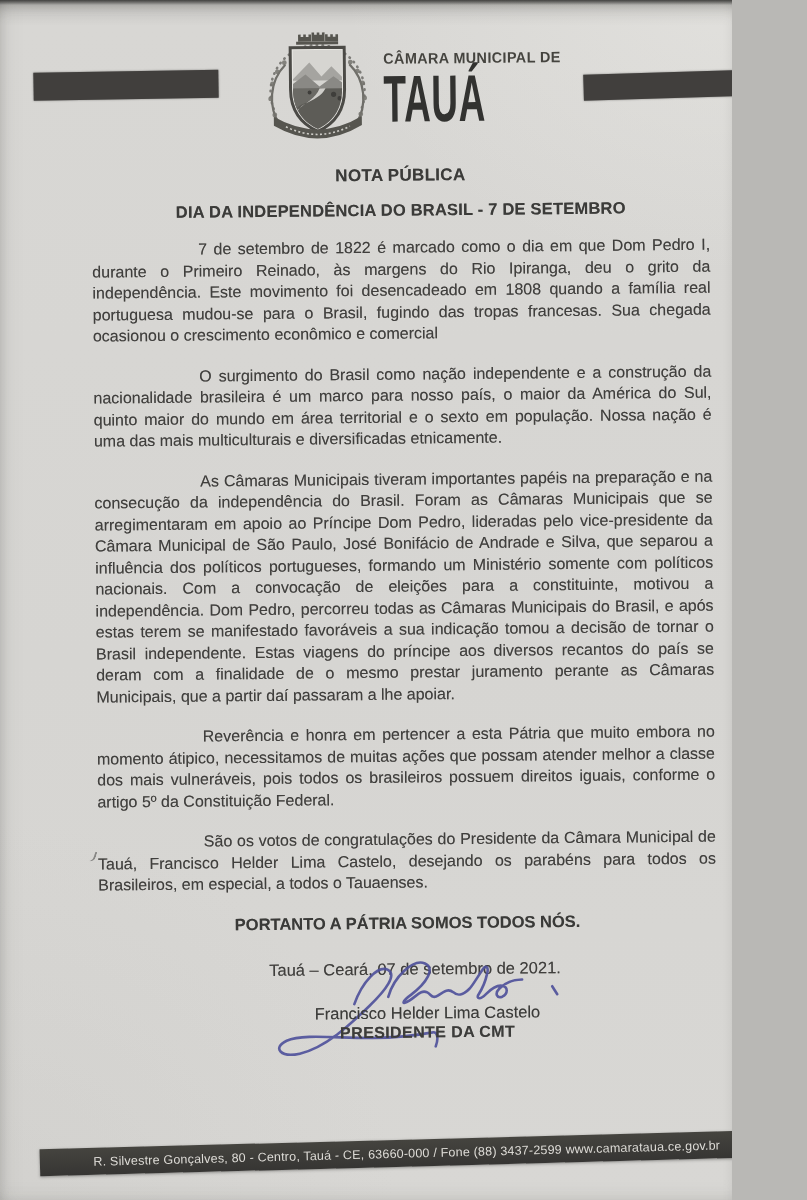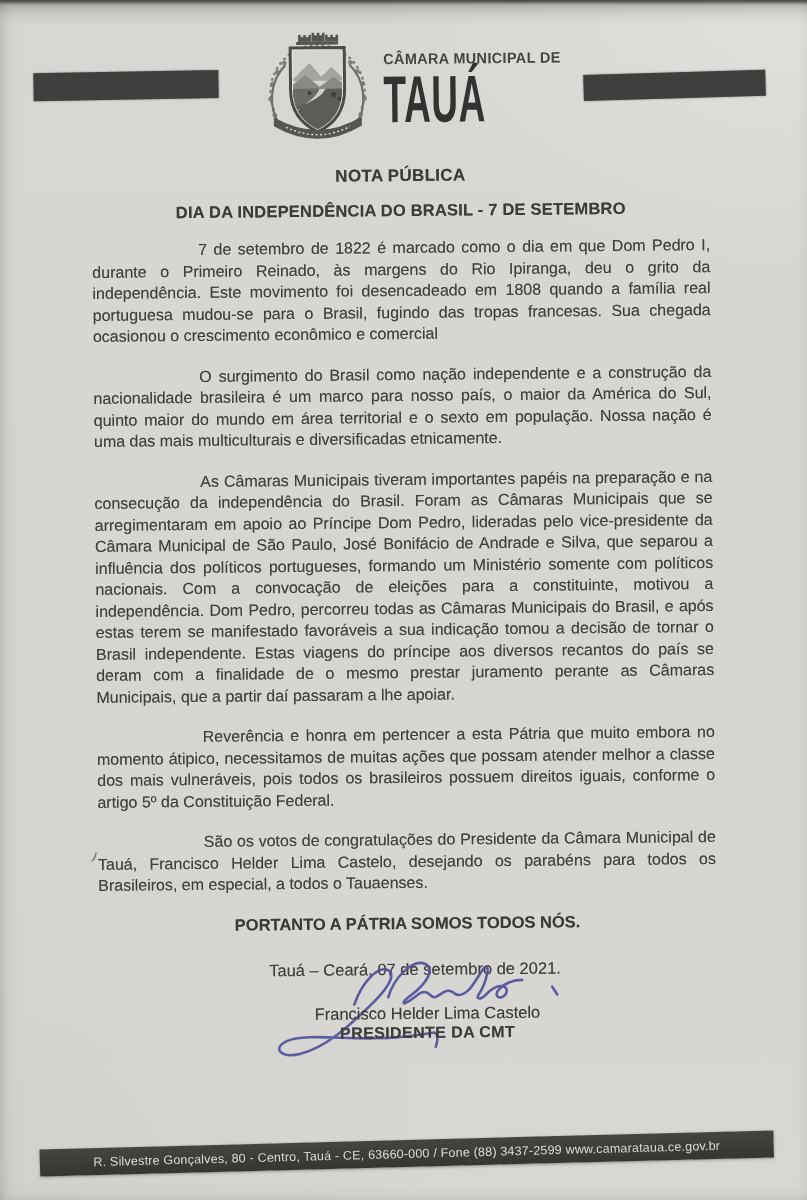--- a/index.html
+++ b/index.html
@@ -3,21 +3,21 @@
 <meta charset="utf-8">
 <title>Nota Pública - Câmara Municipal de Tauá</title>
 <style>
   html,body{margin:0;padding:0;}
   body{
     width:807px;height:1200px;overflow:hidden;
     background:#b9b8b5;
     font-family:"Liberation Sans", sans-serif;
   }
   .page{
-    position:relative;width:807px;height:1200px;overflow:hidden;
+    position:relative;width:732px;height:1200px;overflow:hidden;
     background:
       radial-gradient(140% 60% at 100% 0%, rgba(236,235,231,.45) 0%, rgba(236,235,231,0) 38%),
       radial-gradient(120% 70% at 0% 100%, rgba(200,199,196,.35) 0%, rgba(200,199,196,0) 45%),
       linear-gradient(180deg,#cfcecb 0px,#d8d7d4 26px,#d6d5d2 55%,#d8d7d4 100%);
     box-shadow:
       inset 0 16px 22px -18px rgba(45,45,43,.8),
       inset 14px 0 26px -22px rgba(95,95,92,.5),
       inset 0 -12px 20px -16px rgba(120,119,116,.35);
   }
   .edge-top{

